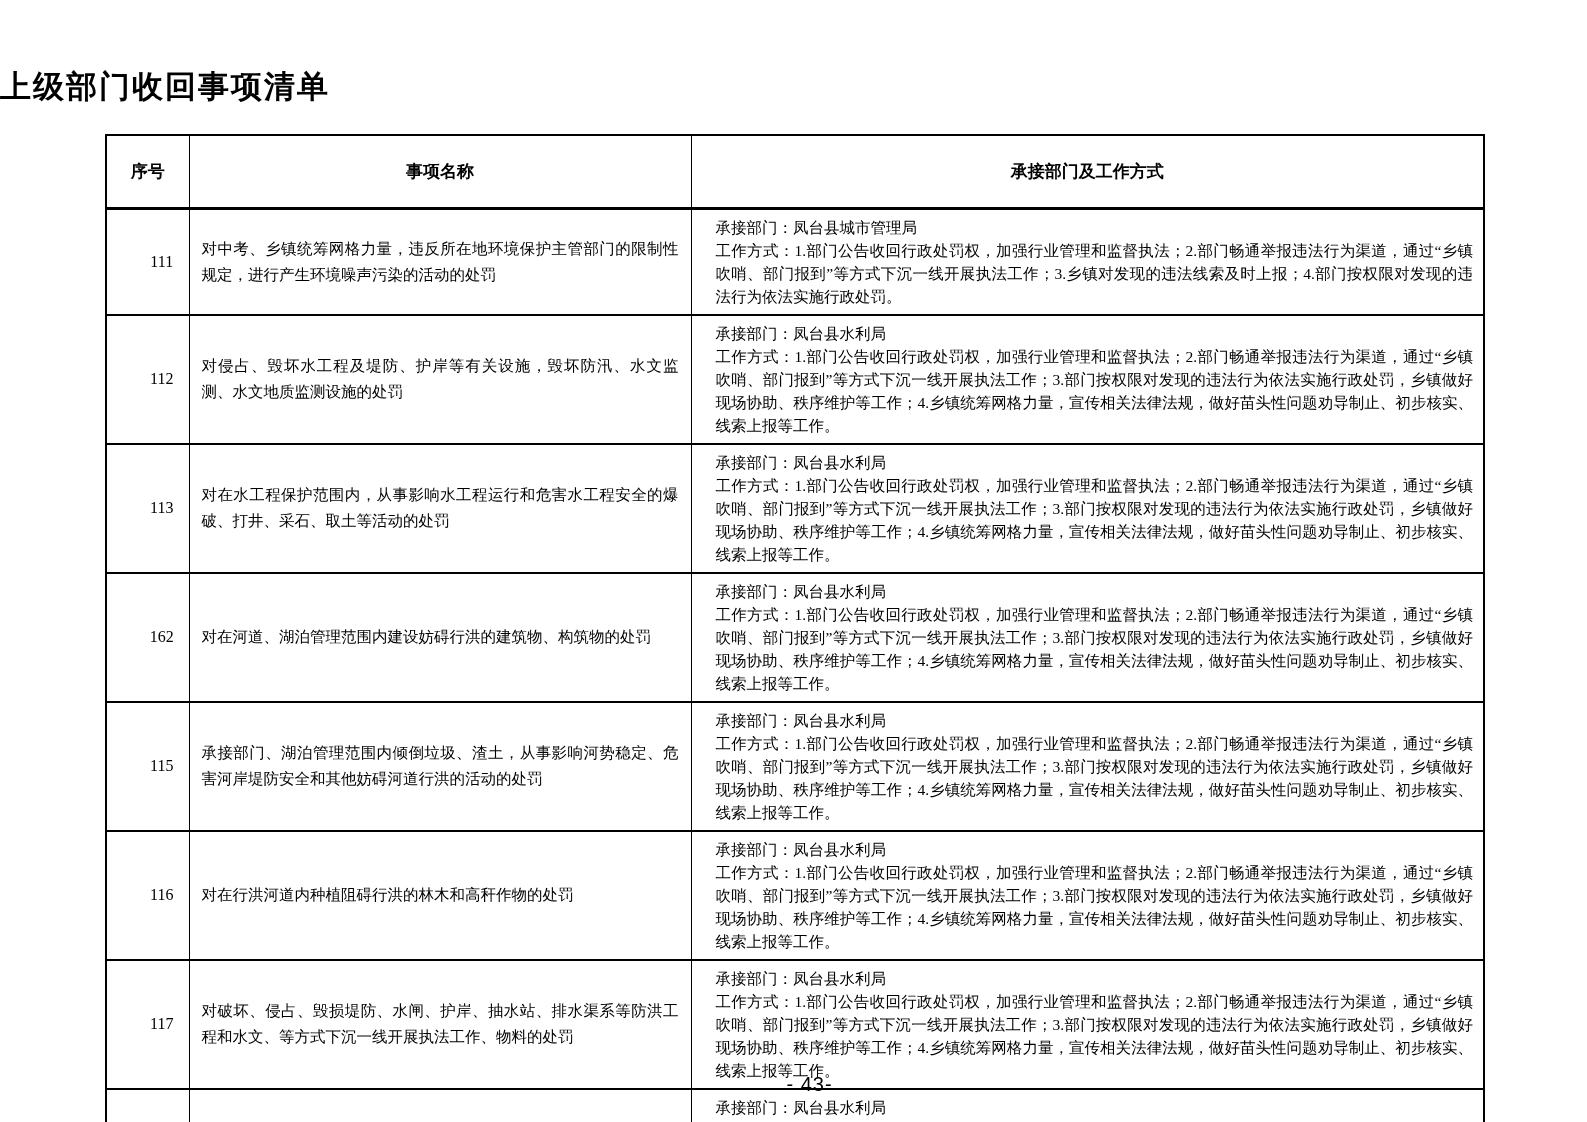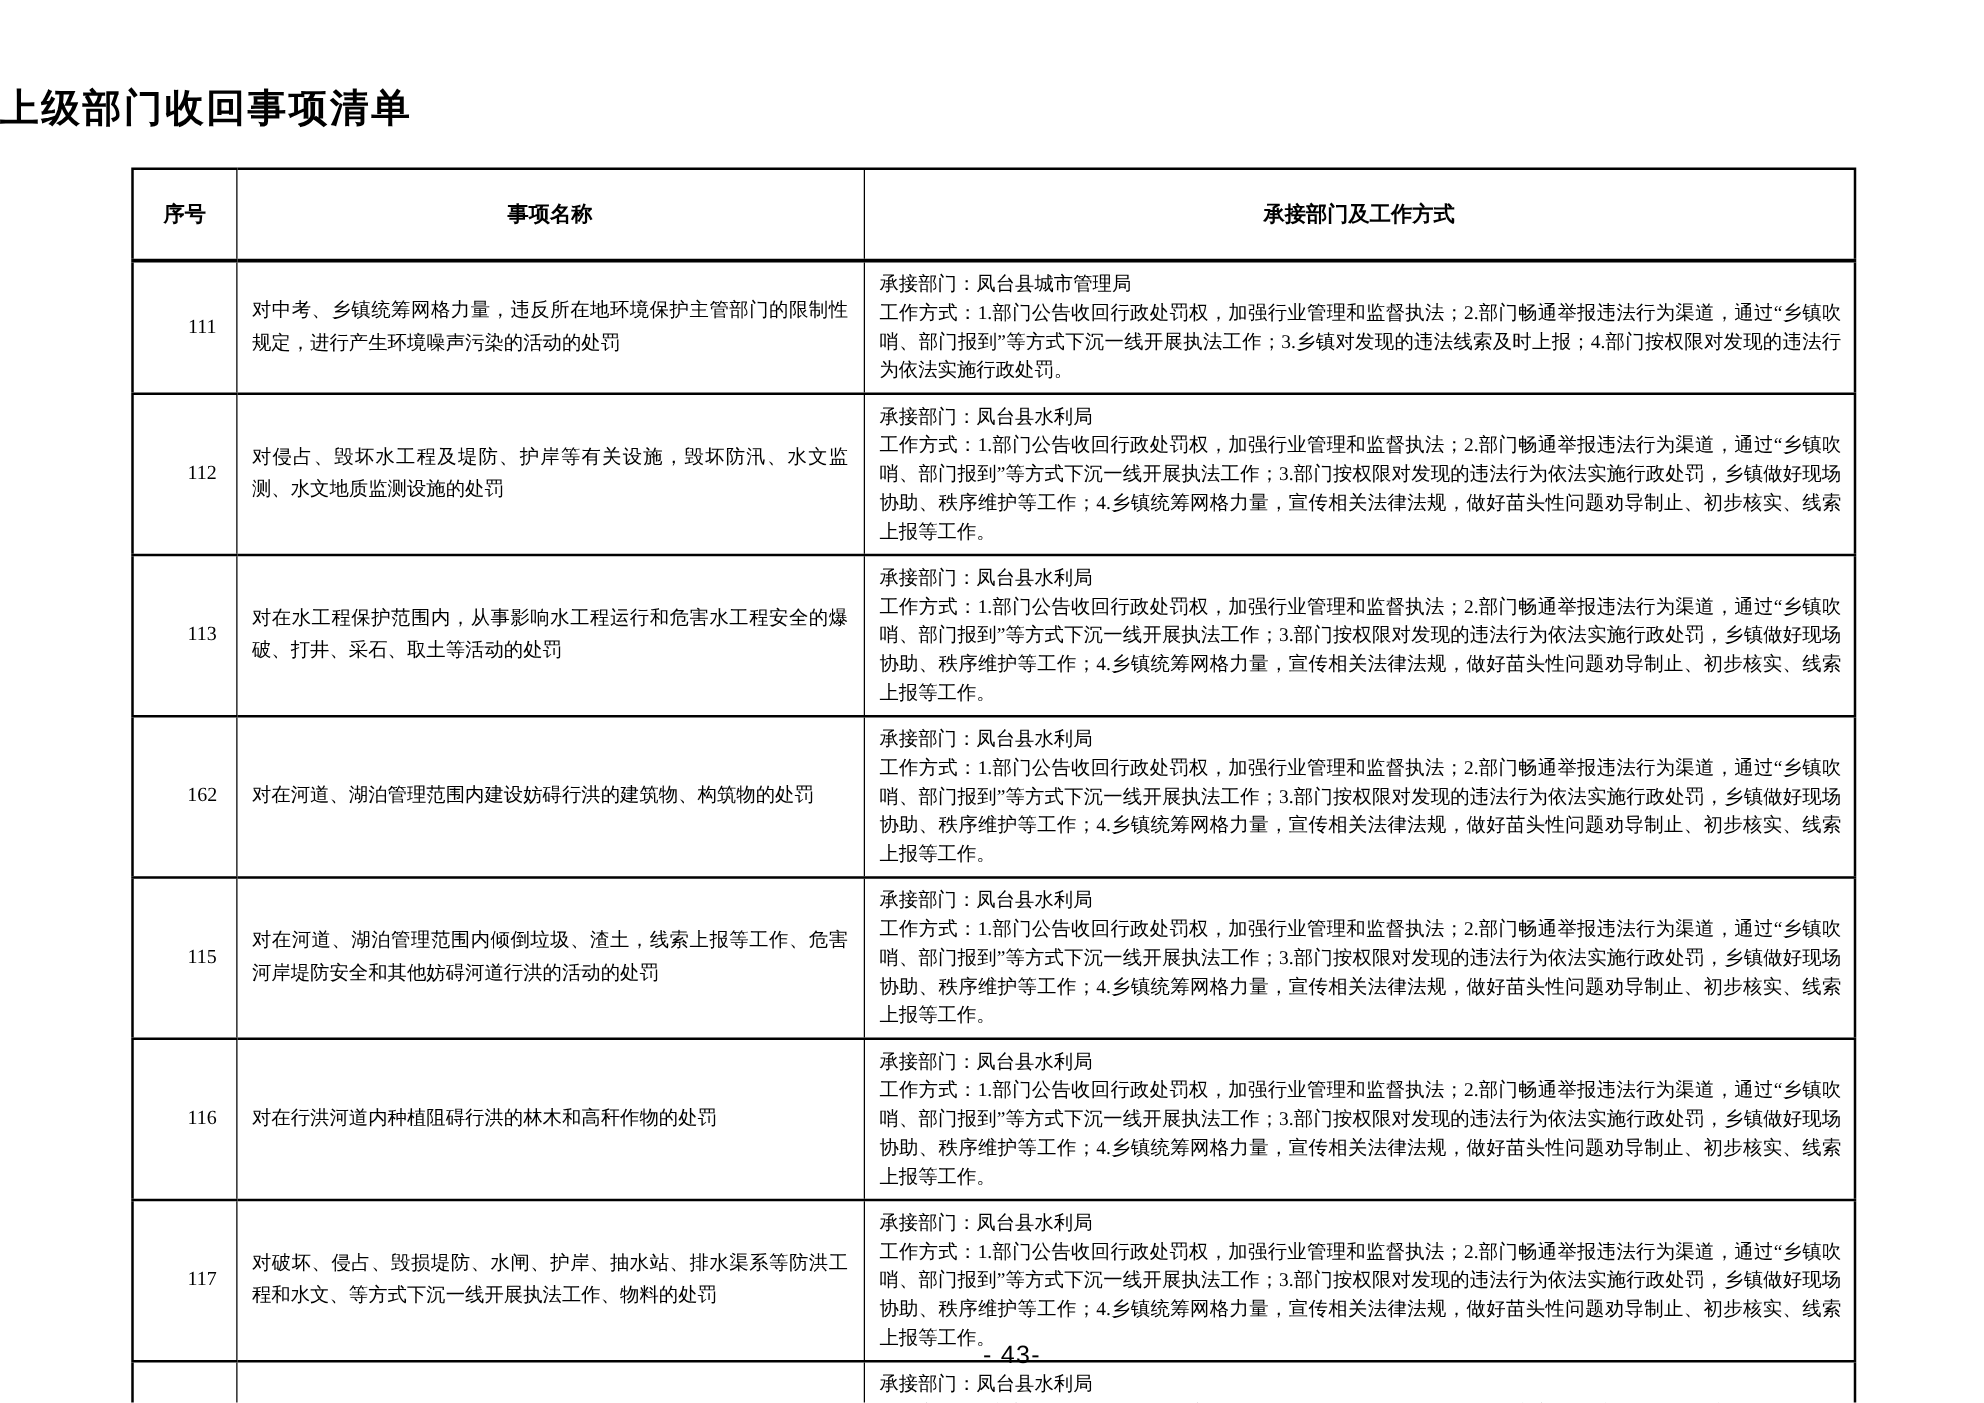--- a/index.html
+++ b/index.html
@@ -55,21 +55,21 @@
     font-size: 16px;
     padding-left: 28px;
   }
   td.name {
     padding: 6px 12px;
     font-size: 15.5px;
     line-height: 26px;
     text-align: justify;
   }
   td.detail {
-    padding: 6px 10px 6px 12px;
+    padding: 6px 10px 6px 24px;
     font-size: 15.5px;
     line-height: 23px;
     text-align: justify;
     white-space: pre-line;
     vertical-align: middle;
   }
   .footer {
     position: absolute;
     bottom: 26px;
     left: 16px;
@@ -124,21 +124,21 @@
 
   <tr>
     <td class="no">162</td>
     <td class="name">对在河道、湖泊管理范围内建设妨碍行洪的建筑物、构筑物的处罚</td>
     <td class="detail">承接部门：凤台县水利局
 工作方式：1.部门公告收回行政处罚权，加强行业管理和监督执法；2.部门畅通举报违法行为渠道，通过“乡镇吹哨、部门报到”等方式下沉一线开展执法工作；3.部门按权限对发现的违法行为依法实施行政处罚，乡镇做好现场协助、秩序维护等工作；4.乡镇统筹网格力量，宣传相关法律法规，做好苗头性问题劝导制止、初步核实、线索上报等工作。</td>
   </tr>
 
   <tr>
     <td class="no">115</td>
-    <td class="name">对在河道、湖泊管理范围内倾倒垃圾、渣土，线索上报等工作、危害河岸堤防安全和其他妨碍河道行洪的活动的处罚</td>
+    <td class="name">承接部门、湖泊管理范围内倾倒垃圾、渣土，从事影响河势稳定、危害河岸堤防安全和其他妨碍河道行洪的活动的处罚</td>
     <td class="detail">承接部门：凤台县水利局
 工作方式：1.部门公告收回行政处罚权，加强行业管理和监督执法；2.部门畅通举报违法行为渠道，通过“乡镇吹哨、部门报到”等方式下沉一线开展执法工作；3.部门按权限对发现的违法行为依法实施行政处罚，乡镇做好现场协助、秩序维护等工作；4.乡镇统筹网格力量，宣传相关法律法规，做好苗头性问题劝导制止、初步核实、线索上报等工作。</td>
   </tr>
 
   <tr>
     <td class="no">116</td>
     <td class="name">对在行洪河道内种植阻碍行洪的林木和高秆作物的处罚</td>
     <td class="detail">承接部门：凤台县水利局
 工作方式：1.部门公告收回行政处罚权，加强行业管理和监督执法；2.部门畅通举报违法行为渠道，通过“乡镇吹哨、部门报到”等方式下沉一线开展执法工作；3.部门按权限对发现的违法行为依法实施行政处罚，乡镇做好现场协助、秩序维护等工作；4.乡镇统筹网格力量，宣传相关法律法规，做好苗头性问题劝导制止、初步核实、线索上报等工作。</td>
   </tr>

